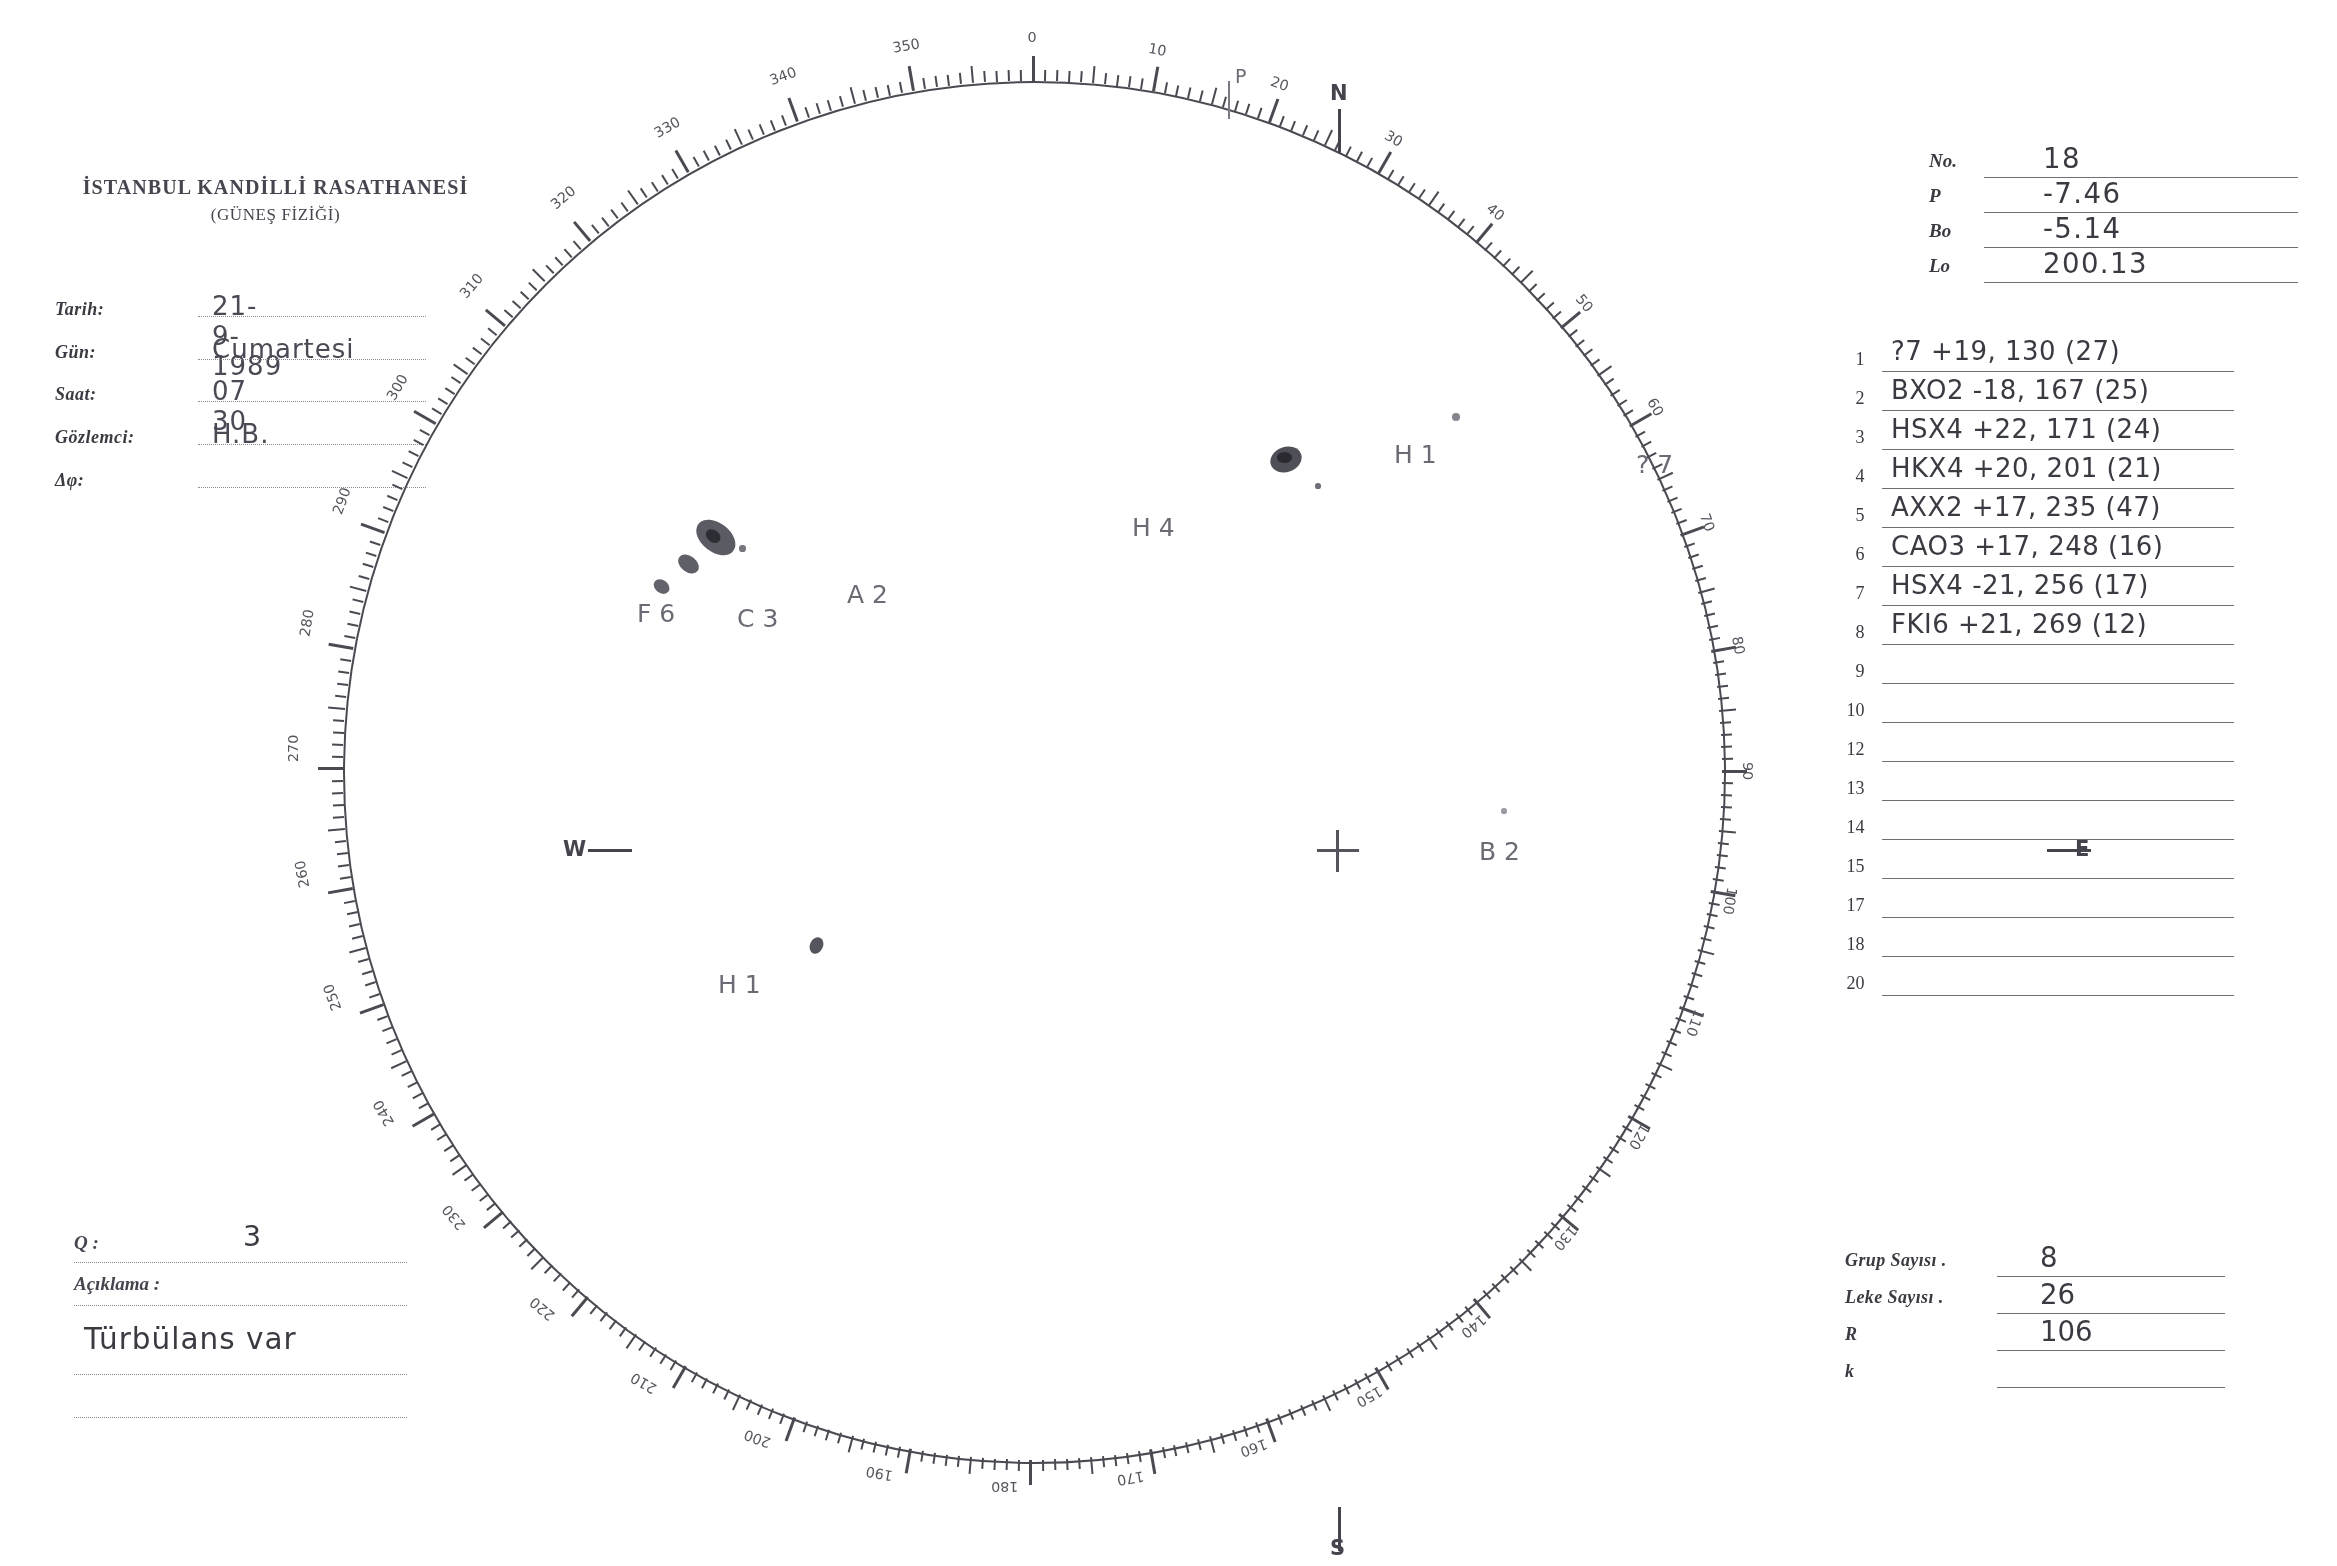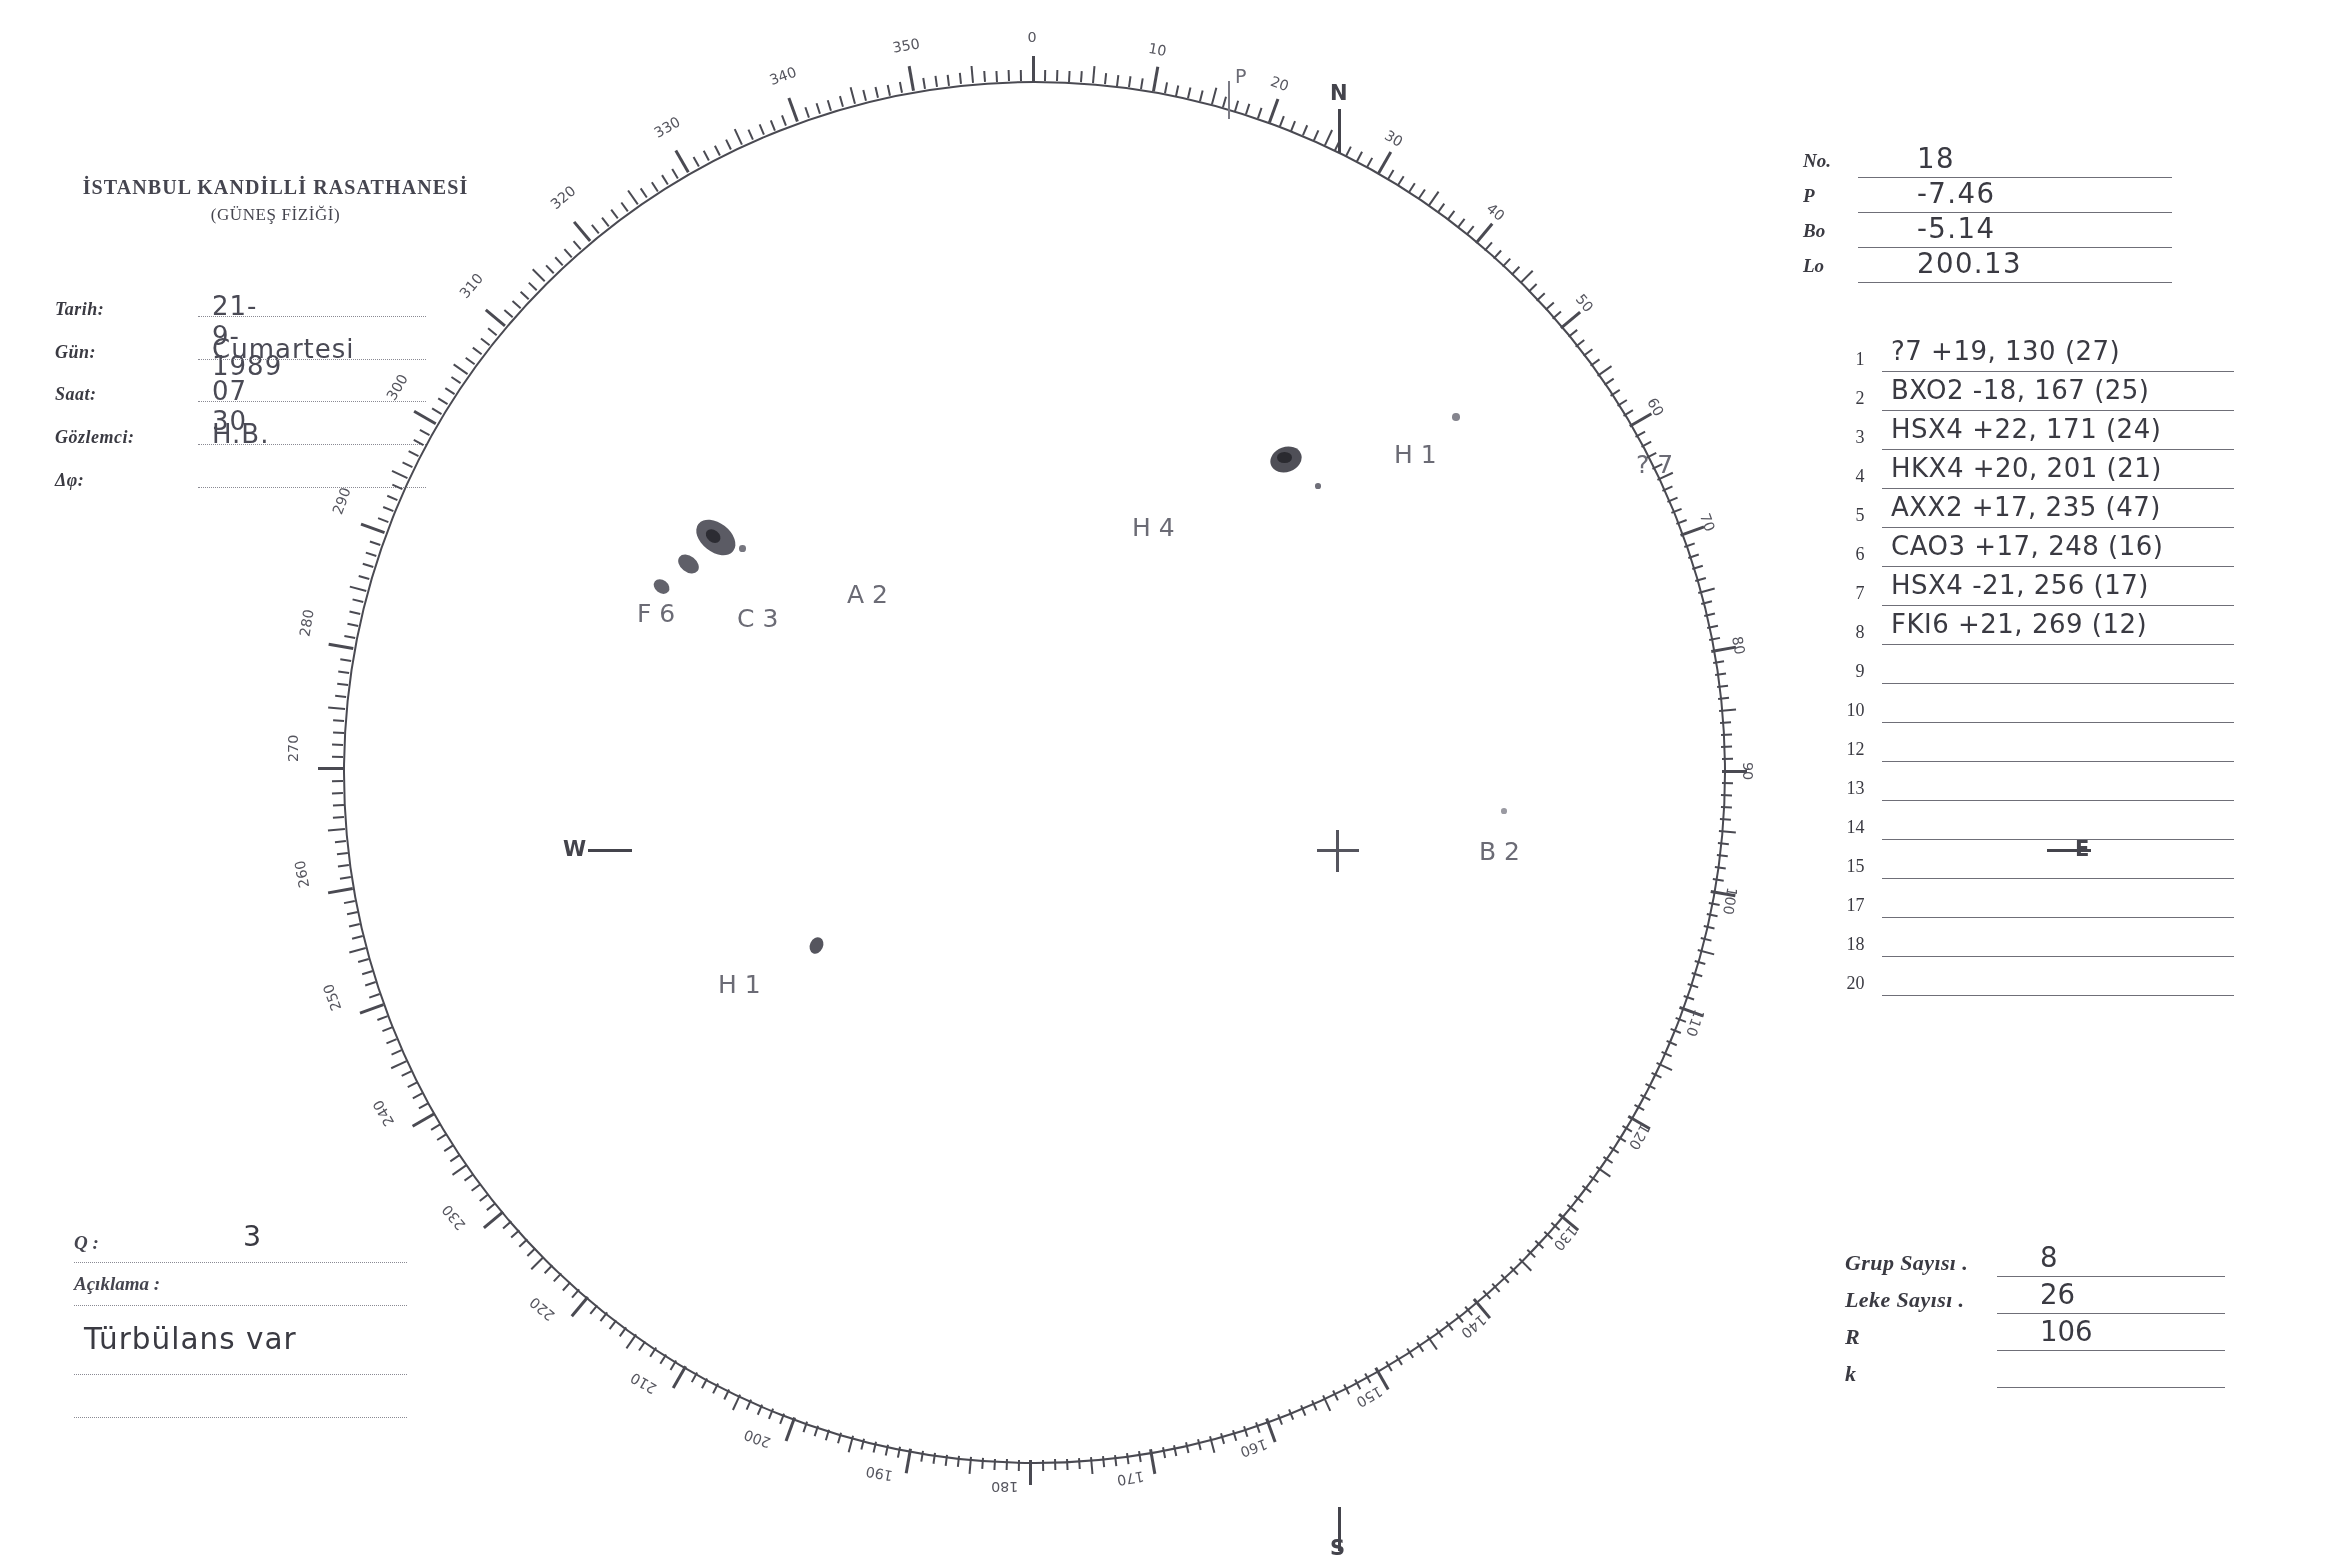--- a/index.html
+++ b/index.html
@@ -23,38 +23,38 @@
   #q-label{position:absolute;left:74px;top:1232px;font-size:19px;font-style:italic;font-weight:bold;}
   #q-value{position:absolute;left:243px;top:1220px;font-family:"DejaVu Sans",sans-serif;font-size:28.5px;}
   #q-line{position:absolute;left:74px;top:1262px;width:333px;border-bottom:1.9px dotted #8a8a93;}
   #acik-label{position:absolute;left:74px;top:1273px;font-size:19px;font-style:italic;font-weight:bold;}
   #acik-line{position:absolute;left:74px;top:1305px;width:333px;border-bottom:1.9px dotted #8a8a93;}
   #acik-value{position:absolute;left:84px;top:1322px;font-family:"DejaVu Sans",sans-serif;font-size:29.5px;letter-spacing:1px;}
   #acik-line2{position:absolute;left:74px;top:1374px;width:333px;border-bottom:1.9px dotted #8a8a93;}
   #acik-line3{position:absolute;left:74px;top:1417px;width:333px;border-bottom:1.9px dotted #8a8a93;}
 
   
-  #param-block{position:absolute;left:1803px;top:147px;width:380px;}
+  #param-block{position:absolute;left:1929px;top:147px;width:380px;}
   .prow{position:relative;height:35px;}
   .pkey{position:absolute;left:0;top:2.9px;font-size:19px;font-style:italic;font-weight:bold;}
   .pline{position:absolute;left:55px;top:29.5px;width:314px;border-bottom:1.9px solid #6f6f78;}
   .pval{position:absolute;left:114px;top:-4.8px;font-family:"DejaVu Sans",sans-serif;font-size:27.6px;letter-spacing:1.4px;}
 
   
   #list-block{position:absolute;left:1836px;top:338px;width:399px;}
   .lrow{position:relative;height:39px;}
   .lnum{position:absolute;left:0;top:11.4px;width:28.5px;text-align:right;font-size:18px;}
   .lline{position:absolute;left:46px;top:33px;width:352px;border-bottom:1.9px solid #6f6f78;}
   .ltext{position:absolute;left:55px;top:-1.9px;font-family:"DejaVu Sans",sans-serif;font-size:26px;
          letter-spacing:0.5px;white-space:nowrap;}
 
   
   #totals{position:absolute;left:1845px;top:1246px;width:380px;}
   .trow{position:relative;height:37px;}
-  .tkey{position:absolute;left:0;top:3.8px;font-size:22px;font-style:italic;font-weight:bold;letter-spacing:0.4px;}
+  .tkey{position:absolute;left:0;top:3.8px;font-size:18px;font-style:italic;font-weight:bold;letter-spacing:0.4px;}
   .tline{position:absolute;left:152px;top:30px;width:228px;border-bottom:1.9px solid #6f6f78;}
   .tval{position:absolute;left:195px;top:-4.8px;font-family:"DejaVu Sans",sans-serif;font-size:27.6px;}
 
   
   #disk-wrap{position:absolute;left:314px;top:52px;width:1446px;height:1484px;}
   #disk{position:absolute;left:28.5px;top:28.5px;width:1379px;height:1379px;
         border:2.9px solid #4a4a52;border-radius:50%;}
   .tick{position:absolute;left:50%;top:50%;transform-origin:0 0;background:#4a4a52;}
   .deglabel{position:absolute;left:50%;top:50%;font-family:"DejaVu Sans",sans-serif;
             font-size:14.3px;color:#55555e;transform-origin:0 0;white-space:nowrap;}

